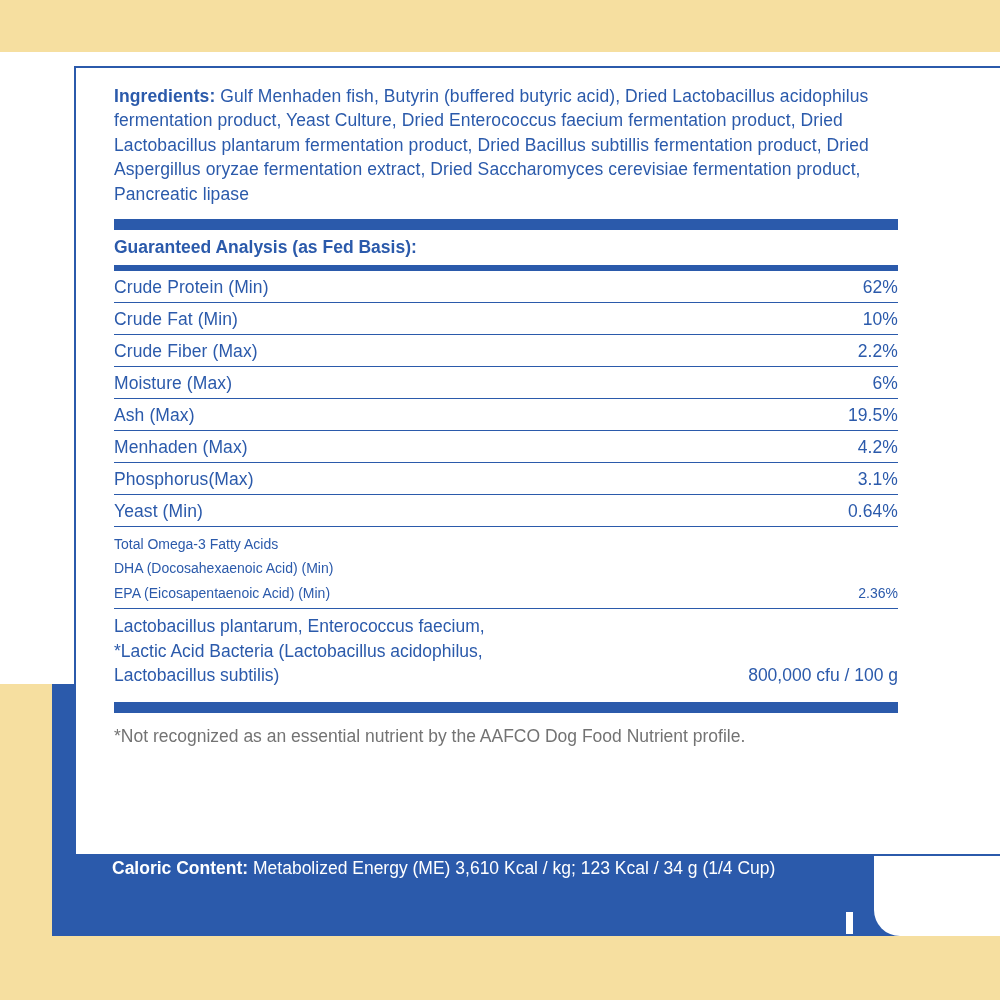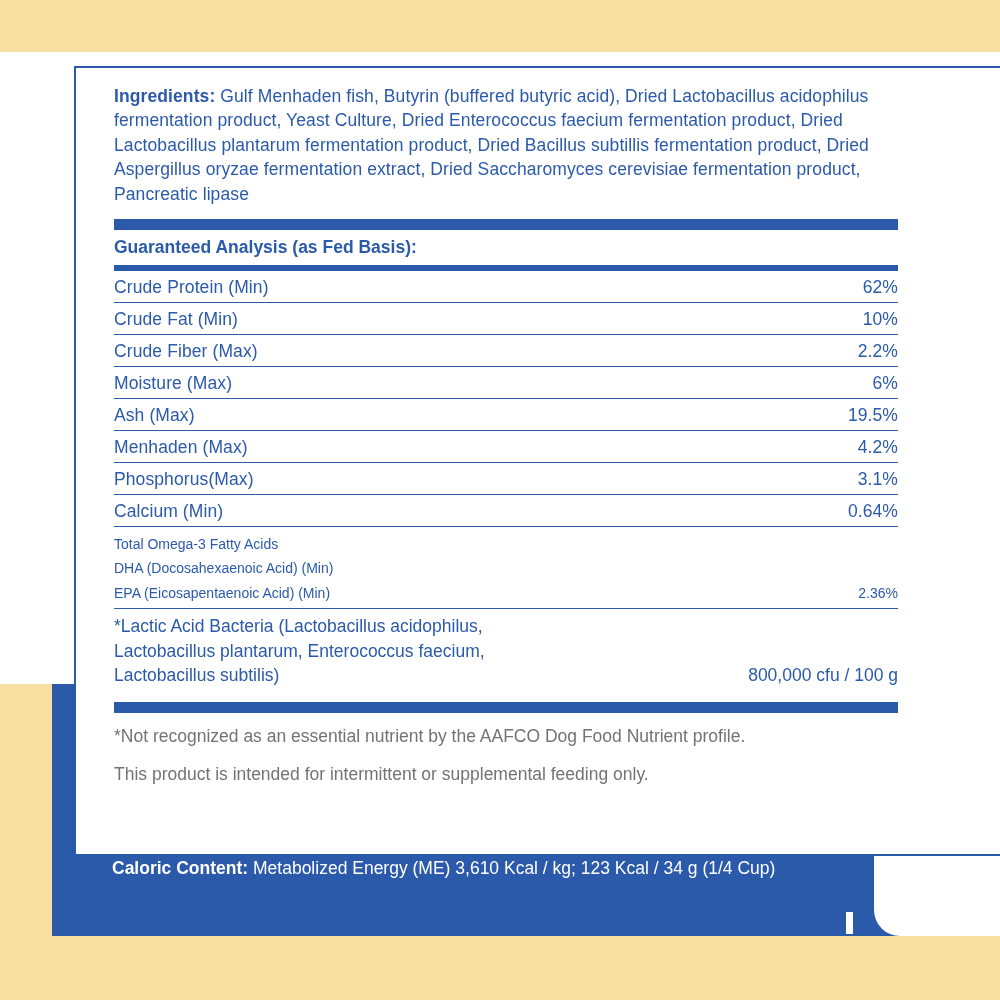--- a/index.html
+++ b/index.html
@@ -215,55 +215,54 @@
     </div>
     <div class="row">
       <span class="name">Menhaden (Max)</span>
       <span class="val">4.2%</span>
     </div>
     <div class="row">
       <span class="name">Phosphorus(Max)</span>
       <span class="val">3.1%</span>
     </div>
     <div class="row">
-      <span class="name">Calcium (Min)</span>
+      <span class="name">Yeast (Min)</span>
       <span class="val">0.64%</span>
     </div>
 
     <div class="group">
       <div class="line">
         <span>Total Omega-3 Fatty Acids</span>
       </div>
       <div class="line">
         <span>DHA (Docosahexaenoic Acid) (Min)</span>
       </div>
       <div class="line">
         <span>EPA (Eicosapentaenoic Acid) (Min)</span>
         <span class="val">2.36%</span>
       </div>
     </div>
 
     <div class="group2">
       <div class="line">
+        <span>Lactobacillus plantarum, Enterococcus faecium,</span>
+      </div>
+      <div class="line">
         <span>*Lactic Acid Bacteria (Lactobacillus acidophilus,</span>
-      </div>
-      <div class="line">
-        <span>Lactobacillus plantarum, Enterococcus faecium,</span>
       </div>
       <div class="line">
         <span>Lactobacillus subtilis)</span>
         <span class="val">800,000 cfu / 100 g</span>
       </div>
     </div>
 
     <div class="rule-thick short"></div>
 
     <div class="footnotes">
       <p>*Not recognized as an essential nutrient by the AAFCO Dog Food Nutrient profile.</p>
-      <p>This product is intended for intermittent or supplemental feeding only.</p>
     </div>
 
   </div>
 </div>
 
 <div class="caloric">
   <b>Caloric Content:</b>
   <span>Metabolized Energy (ME) 3,610 Kcal / kg; 123 Kcal / 34 g (1/4 Cup)</span>
 </div>
 

